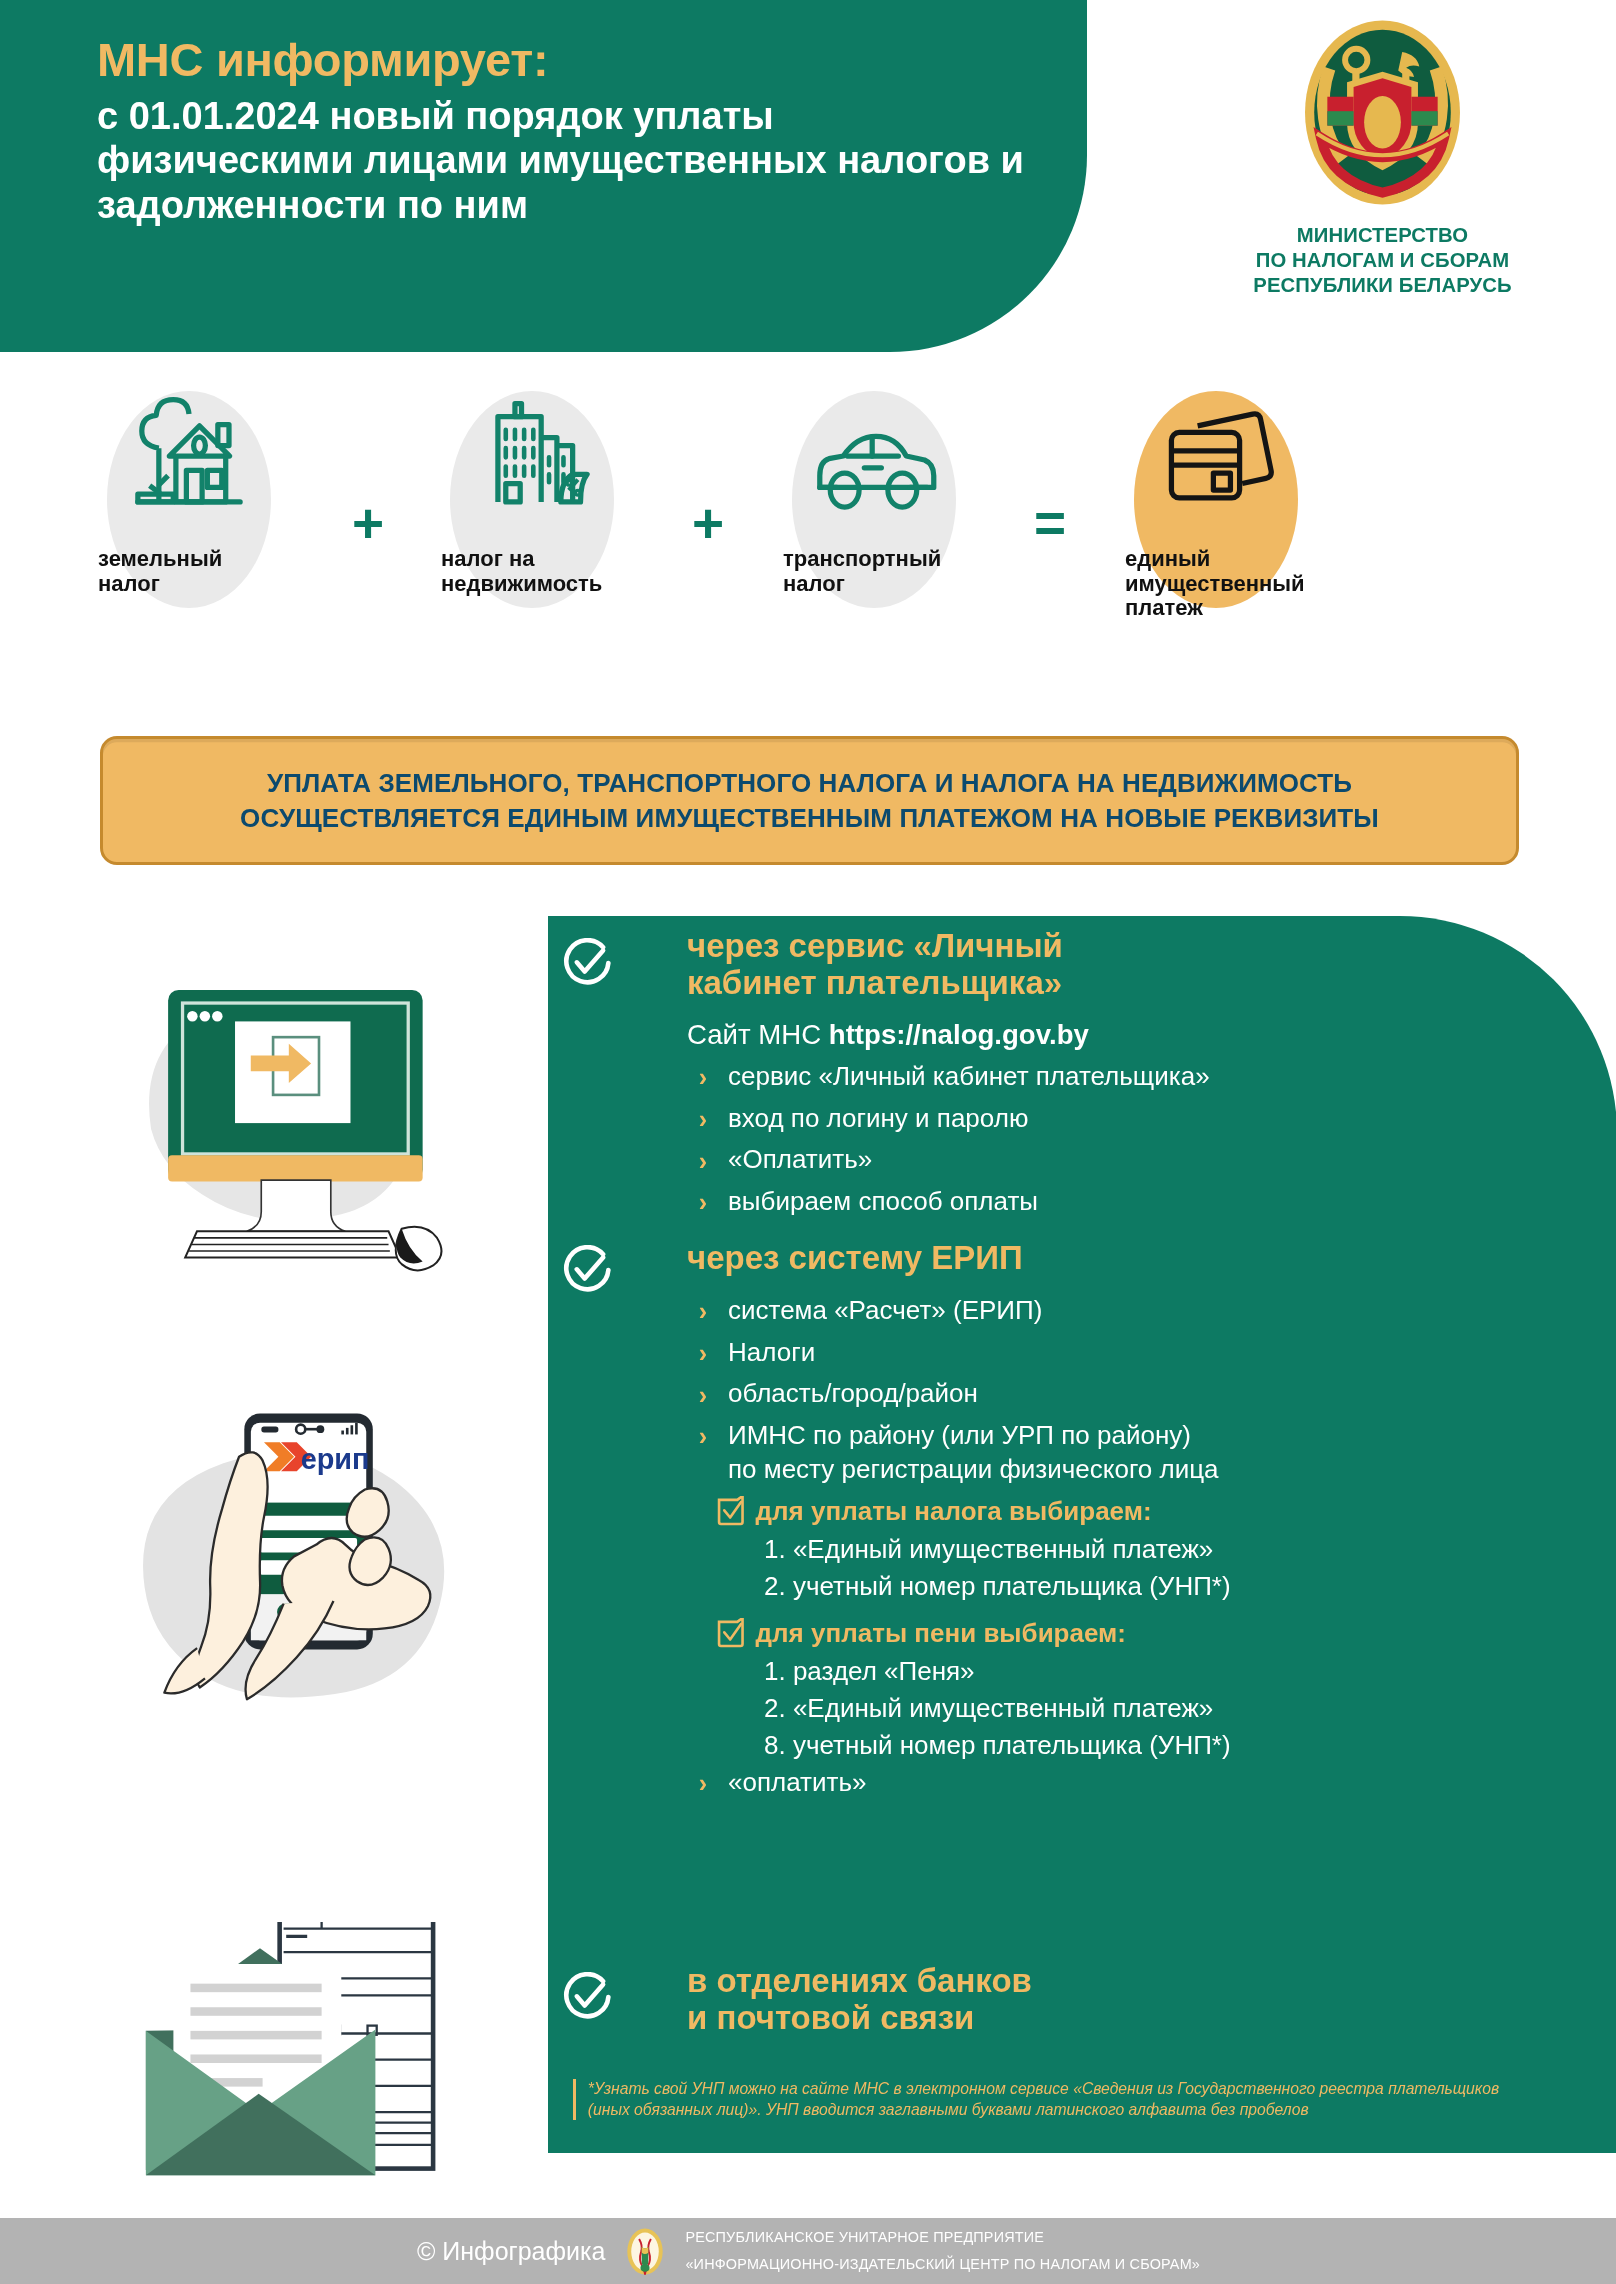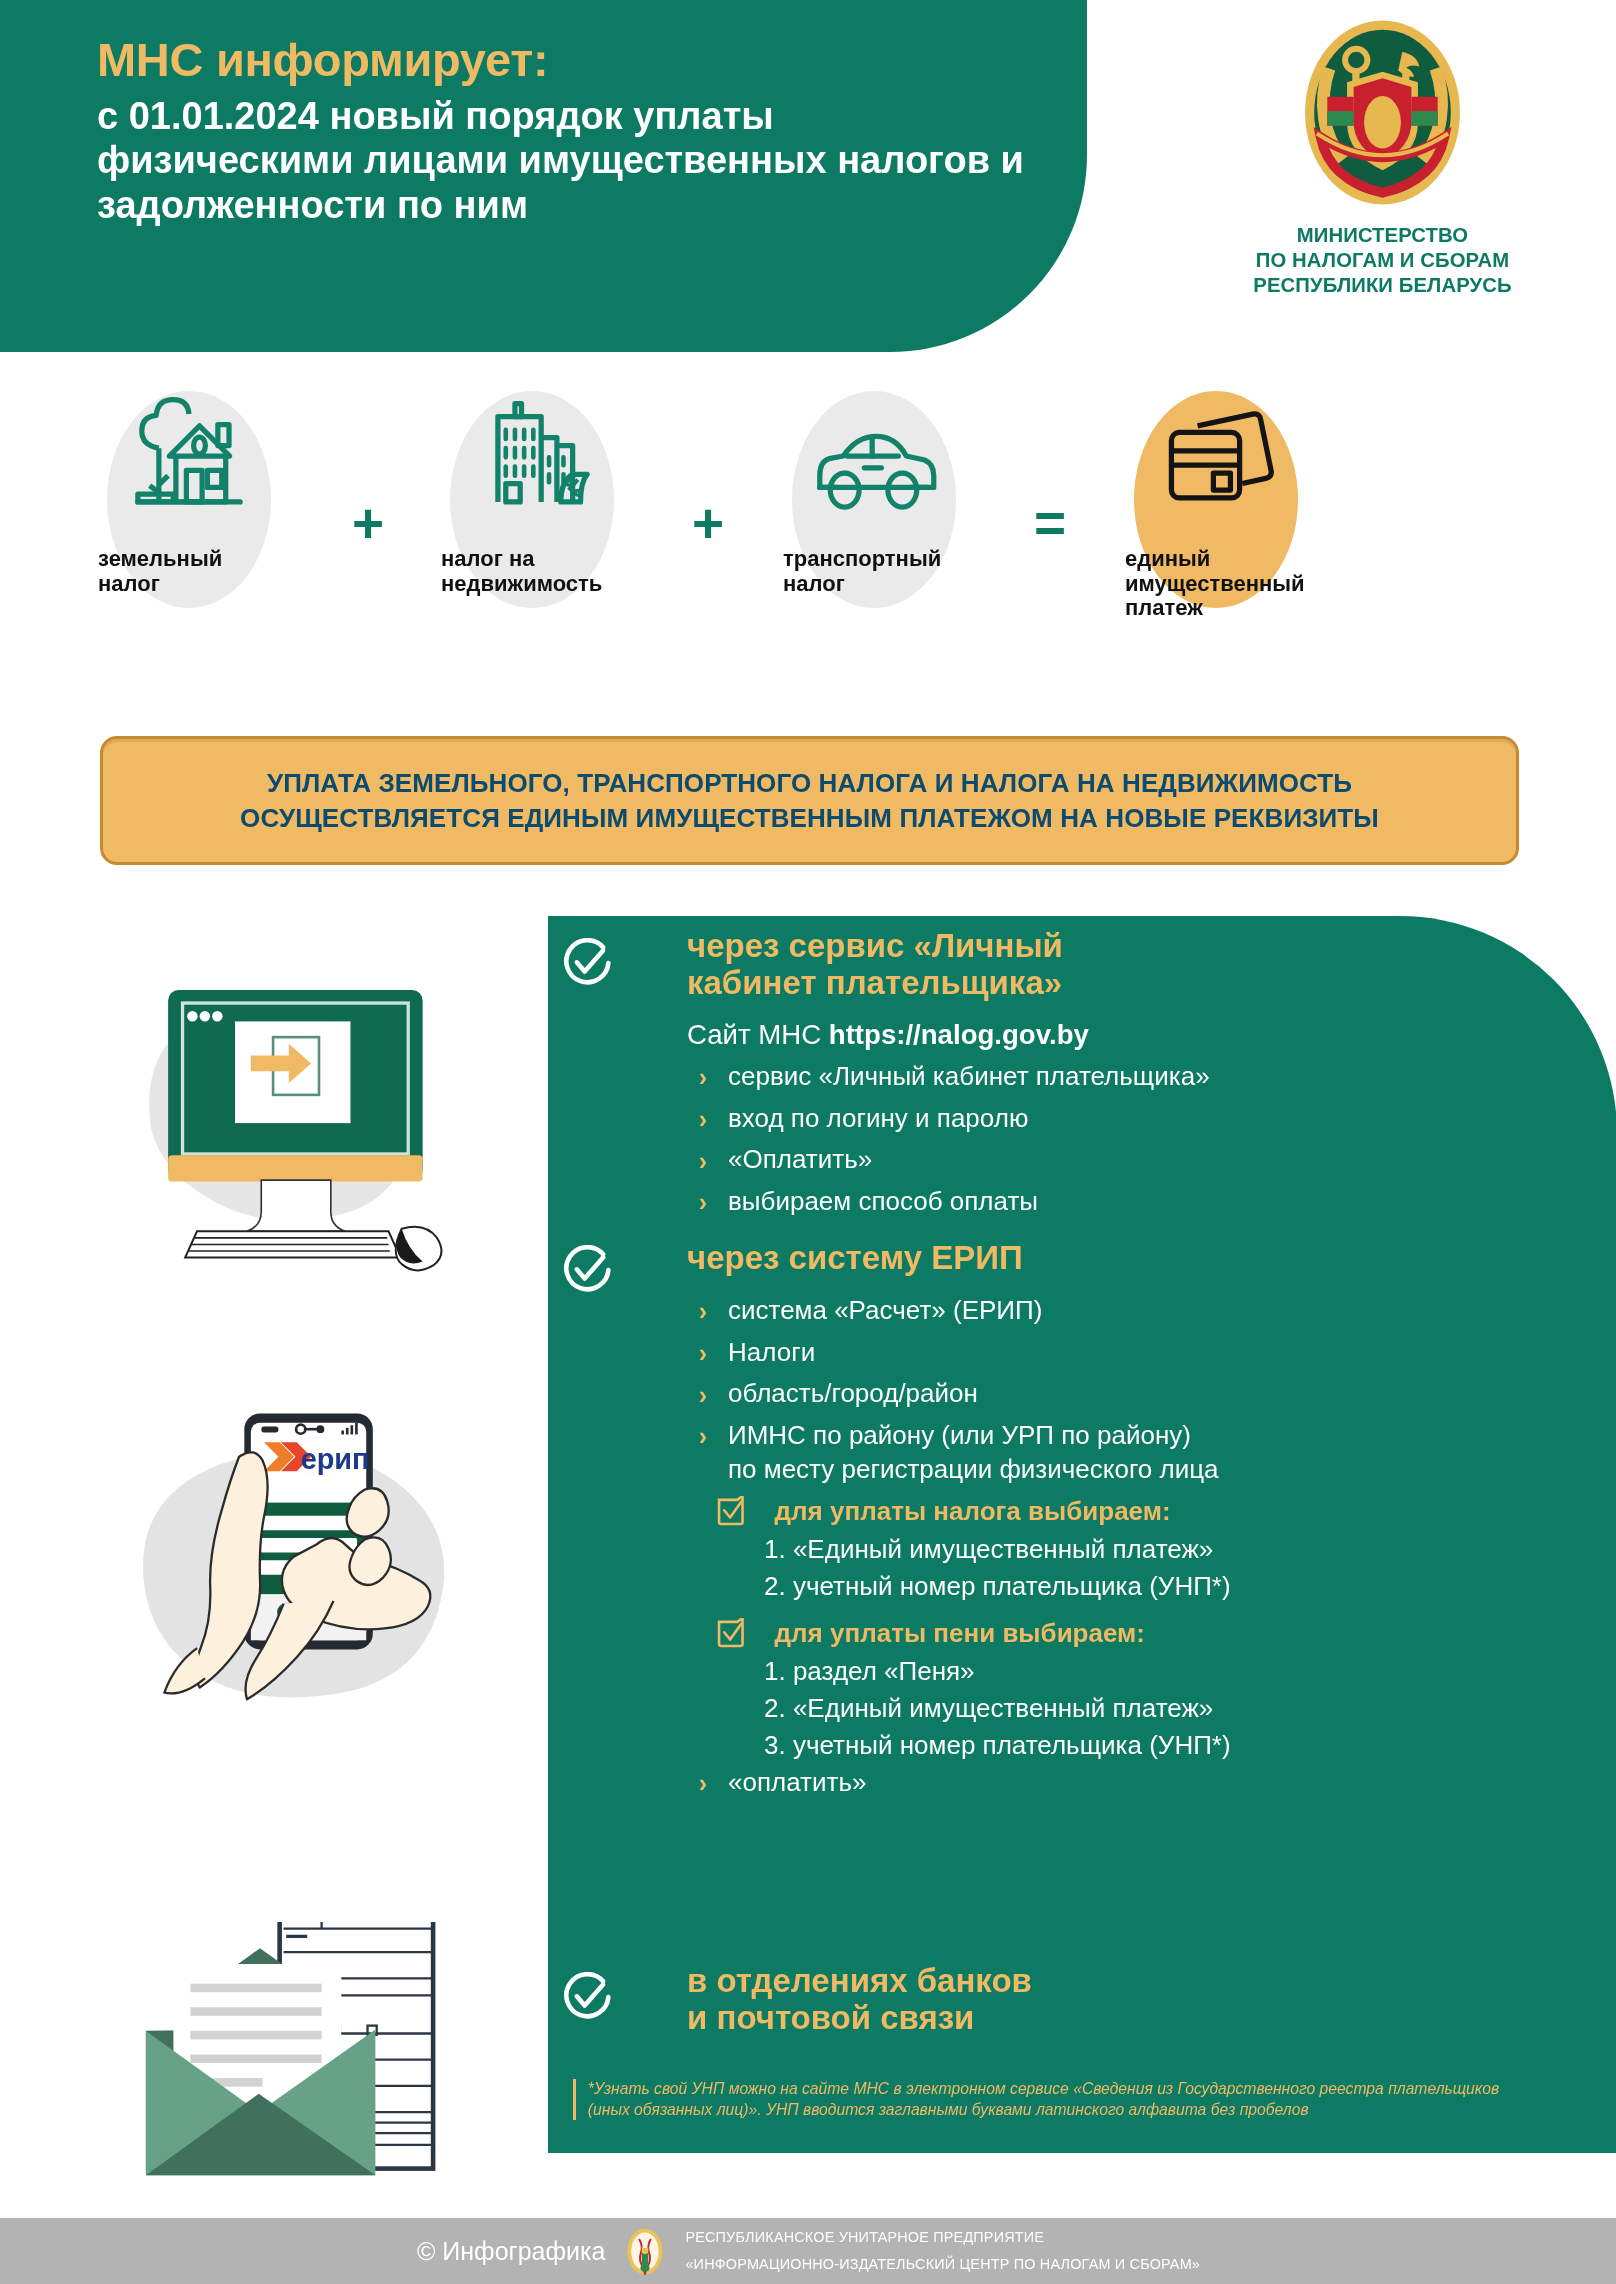--- a/index.html
+++ b/index.html
@@ -47,21 +47,21 @@
 
   .sec-title{font-size:33px;font-weight:bold;color:#f0b963;line-height:1.12;}
   .site-line{font-size:27.6px;color:#fff;margin-top:17px;}
   .site-line b{font-weight:bold;}
 
   ul.arrows{list-style:none;margin:9.2px 0 0 0;padding:0;}
   ul.arrows li{position:relative;padding-left:41px;font-size:26px;color:#fff;
     line-height:1.30;margin-bottom:7.9px;}
   ul.arrows li .chev{position:absolute;left:11.8px;top:1.3px;color:#f0b963;font-size:25px;font-weight:bold;}
 
-  .sub-head{display:flex;align-items:center;gap:30px;margin:9.2px 0 5.2px 30px;}
+  .sub-head{display:flex;align-items:center;gap:11px;margin:9.2px 0 5.2px 30px;}
   .sub-head .cbox{width:27.6px;height:30px;flex:none;}
   .sub-head .txt{font-size:26px;font-weight:bold;color:#f0b963;}
   ol.nums{list-style:none;margin:3.9px 0 14.4px 77px;padding:0;}
   ol.nums li{font-size:26px;color:#fff;line-height:1.32;margin-bottom:2.6px;}
 
   .footnote{position:absolute;left:25px;width:919px;font-size:15.7px;font-style:italic;
     color:#f0b963;line-height:1.32;border-left:3.3px solid #f0b963;padding-left:11.8px;}
   .footer-bar{position:absolute;left:0;top:2218px;width:1617px;height:66px;
     background:#b3b3b3;display:flex;align-items:center;justify-content:center;gap:21px;}
   .footer-copy{font-size:25px;color:#fff;}
@@ -331,21 +331,21 @@
       <div class="sub-head">
         <svg class="cbox" viewBox="0 0 42 46">
           <path d="M3 6 h28 l8 -6 v40 q0 3 -3 3 H6 q-3 0 -3 -3z" fill="none" stroke="#f0b963" stroke-width="4"></path>
           <path d="M11 22 l9 11 l17 -24" fill="none" stroke="#f0b963" stroke-width="4" stroke-linecap="round" stroke-linejoin="round"></path>
         </svg>
         <span class="txt">для уплаты пени выбираем:</span>
       </div>
       <ol class="nums" style="margin-bottom:3.9px;">
         <li>1. раздел «Пеня»</li>
         <li>2.  «Единый имущественный платеж»</li>
-        <li>3. учетный номер плательщика (УНП*)</li>
+        <li>8. учетный номер плательщика (УНП*)</li>
       </ol>
 
       <ul class="arrows" style="margin-top:0;">
         <li><span class="chev">›</span><span>«оплатить»</span></li>
       </ul>
     </div>
   </div>
 
   <div class="sec" style="left:0;top:1047px;width:1199px;">
     <svg class="check-circle" style="left:13px;top:9.2px;" viewBox="0 0 76 76">

